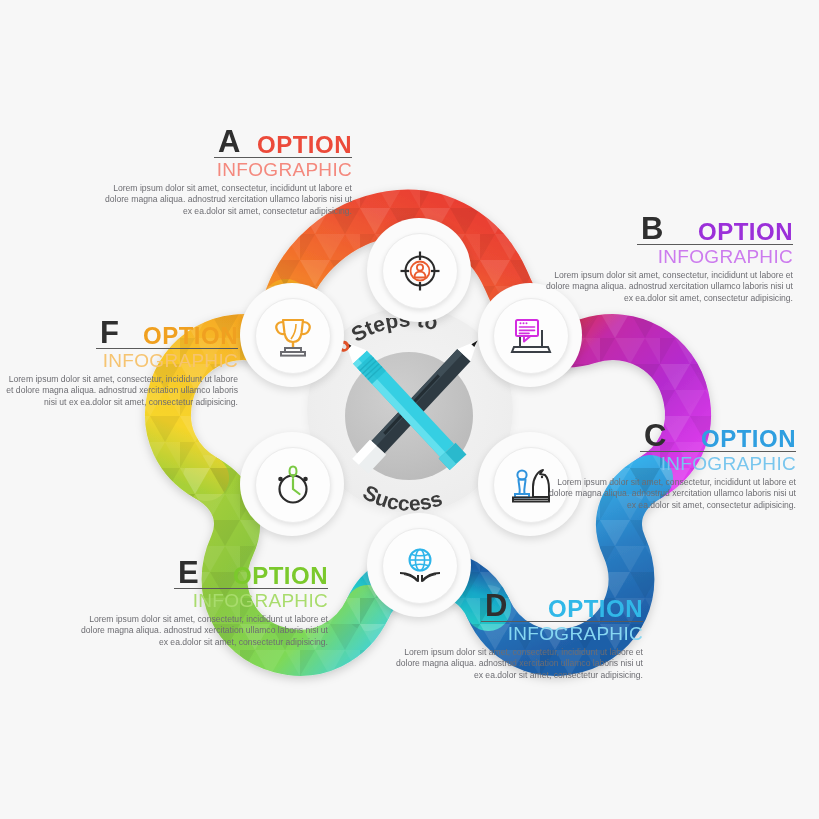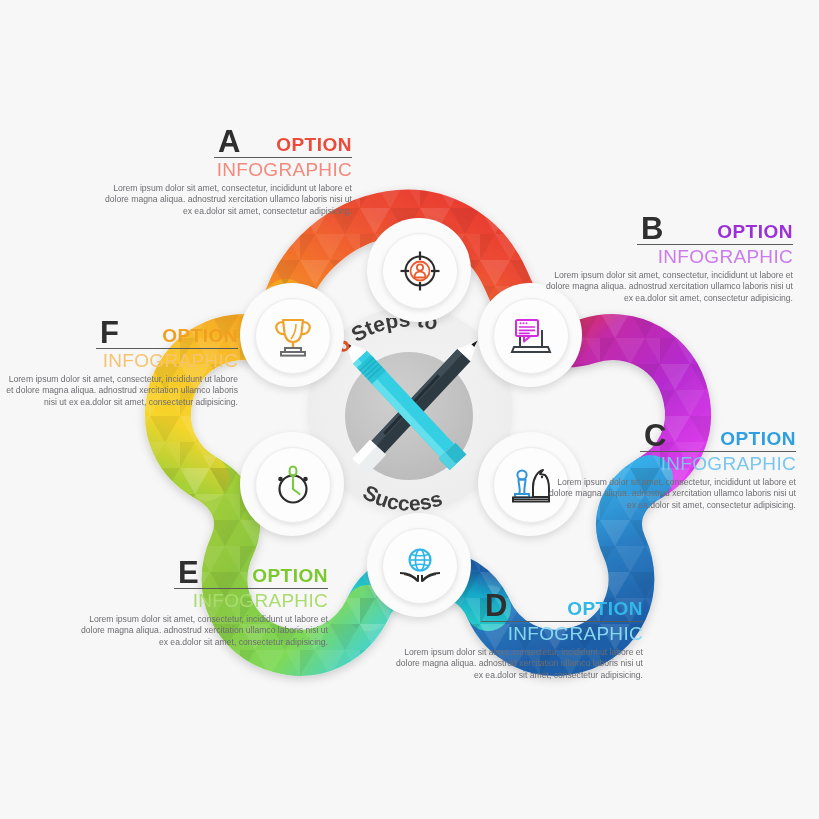--- a/index.html
+++ b/index.html
@@ -16,21 +16,21 @@
   .block{position:absolute;width:230px;}
   .block .head{position:relative;height:34px;}
   .letter{
     position:absolute;bottom:1px;
     font-size:31px;font-weight:bold;color:#2f2f2f;
     letter-spacing:0px;line-height:31px;
     font-family:"Liberation Sans", sans-serif;
   }
   .optword{
     position:absolute;bottom:4px;
-    font-size:19px;font-weight:bold;letter-spacing:0.5px;
+    font-size:24px;font-weight:bold;letter-spacing:0.5px;
     line-height:19px;
   }
   .rule{position:absolute;bottom:0;height:1px;background:#5a5a5a;}
   .infog{
     font-size:19px;font-weight:normal;letter-spacing:0.3px;
     line-height:21px;margin-top:1px;
   }
   .body{
     font-size:8.6px;line-height:11.4px;color:#6d6d72;
     margin-top:3px;

